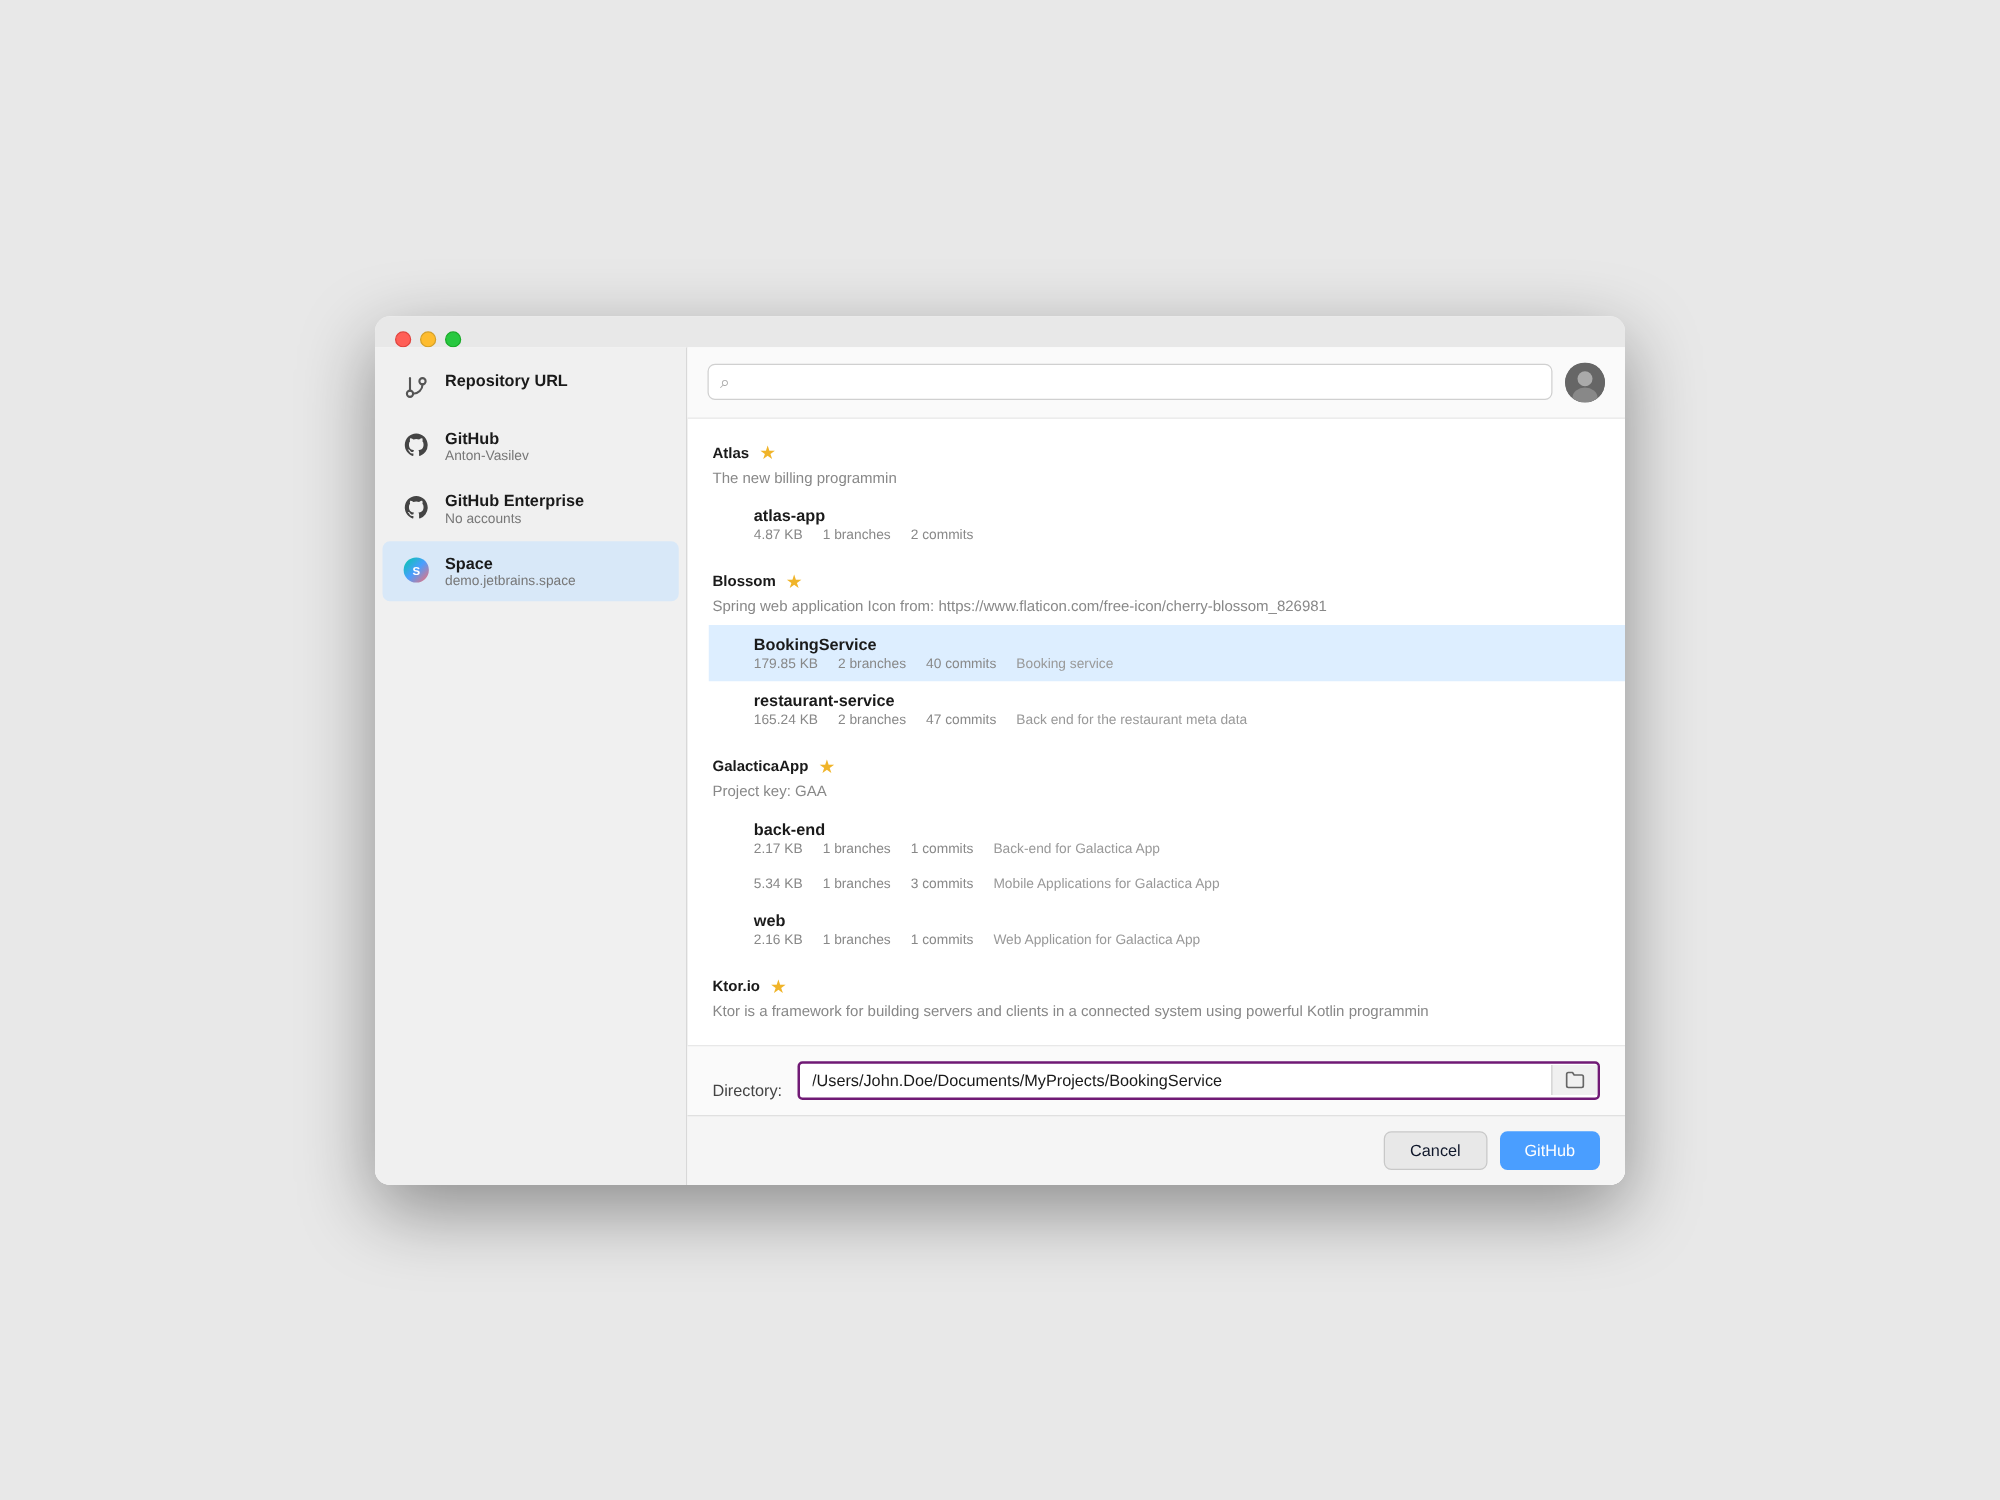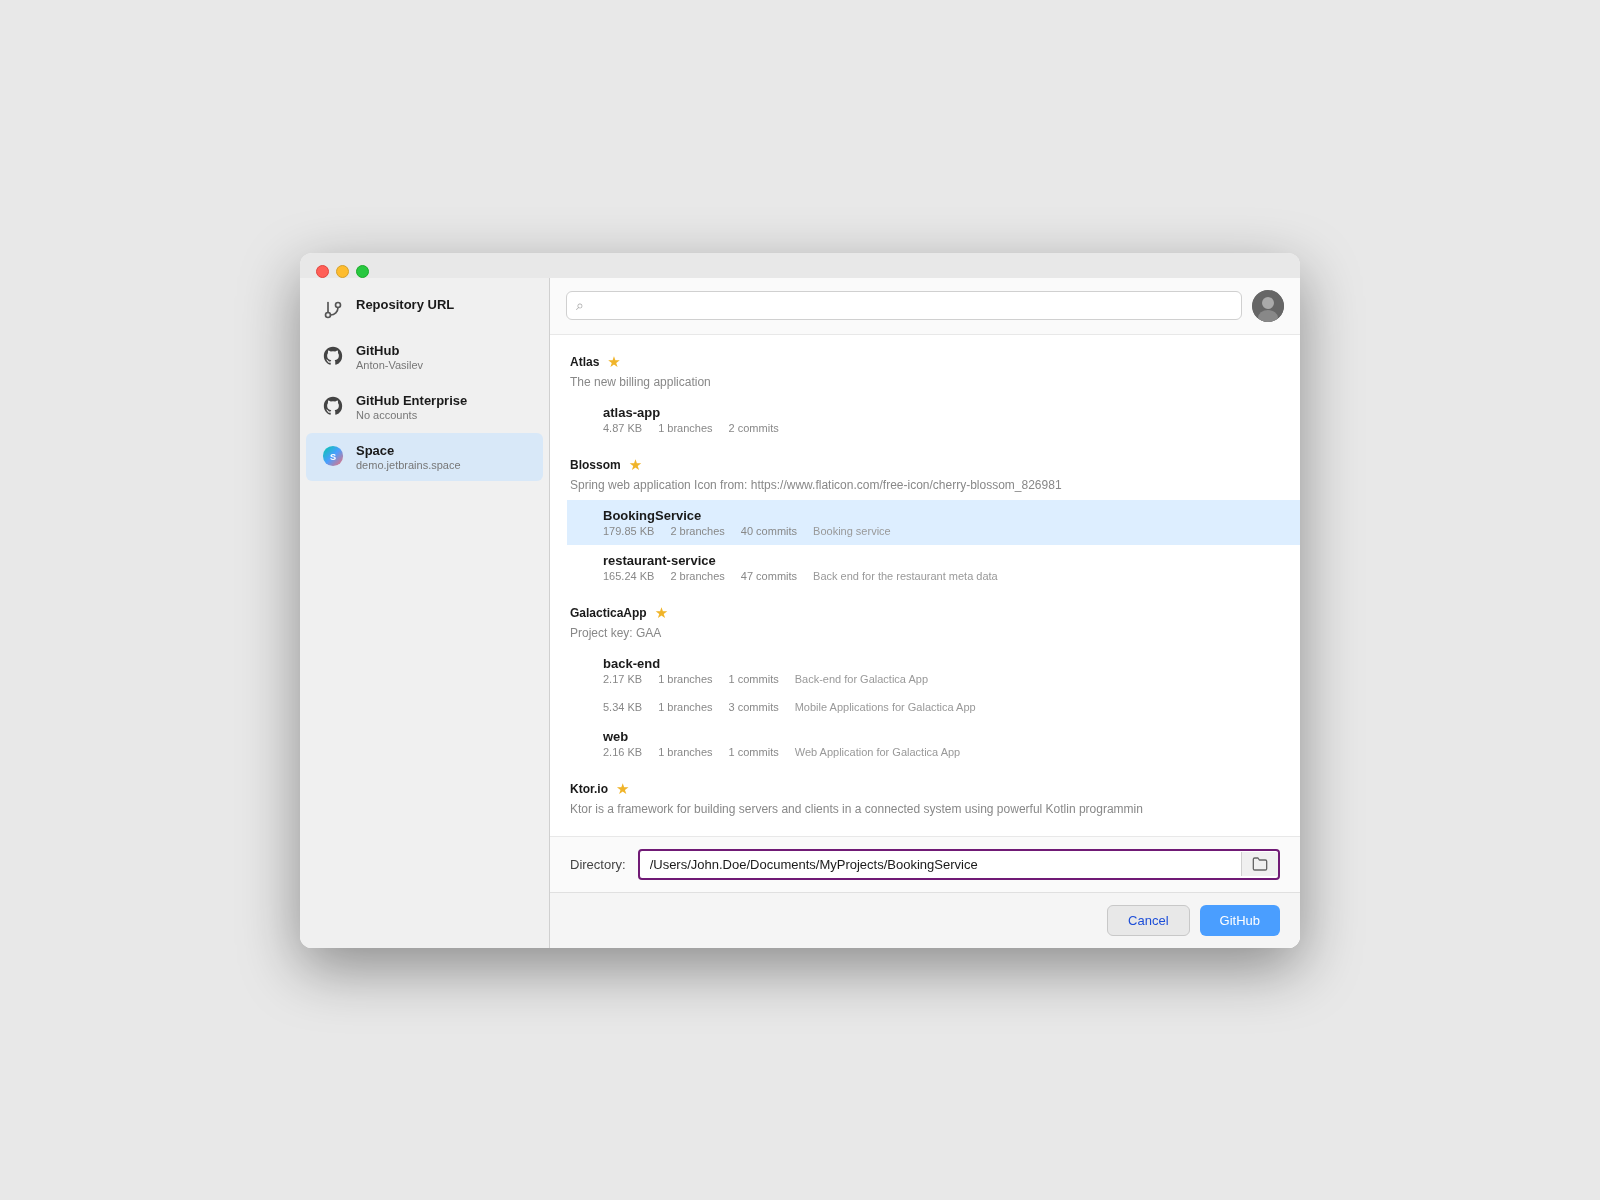--- a/index.html
+++ b/index.html
@@ -199,21 +199,21 @@
     }
     .repo-meta-desc {
       color: #999;
     }
 
     .directory-bar {
       padding: 12px 20px;
       background: #fafafa;
       border-top: 1px solid #e8e8e8;
       display: flex;
-      align-items: center;
+      align-items: flex-end;
       gap: 12px;
     }
     .directory-label {
       font-size: 13px;
       color: #444;
       font-weight: 500;
       white-space: nowrap;
     }
     .directory-input-wrapper {
       flex: 1;
@@ -256,21 +256,21 @@
     .btn {
       padding: 7px 20px;
       border-radius: 6px;
       font-size: 13px;
       font-weight: 500;
       cursor: pointer;
       border: none;
     }
     .btn-cancel {
       background: #e8e8e8;
-      color: #1d4ed8;
+      color: #0f172a;
       border: 1px solid #c8c8c8;
     }
     .btn-clone {
       background: #4a9eff;
       color: white;
     }
 
     
     .icon-git svg { width: 20px; height: 20px; }
     .icon-github svg { width: 22px; height: 22px; }
@@ -370,21 +370,21 @@
         </div>
       </div>
 
       <div class="repo-list">
 
         <div class="project-group">
           <div class="project-header">
             <span class="project-name">Atlas</span>
             <span class="star-icon">★</span>
           </div>
-          <div class="project-desc">The new billing application</div>
+          <div class="project-desc">The new billing programmin</div>
           <div class="repo-item">
             <div class="repo-name">atlas-app</div>
             <div class="repo-meta">
               <span>4.87 KB</span>
               <span>1 branches</span>
               <span>2 commits</span>
             </div>
           </div>
         </div>
 

